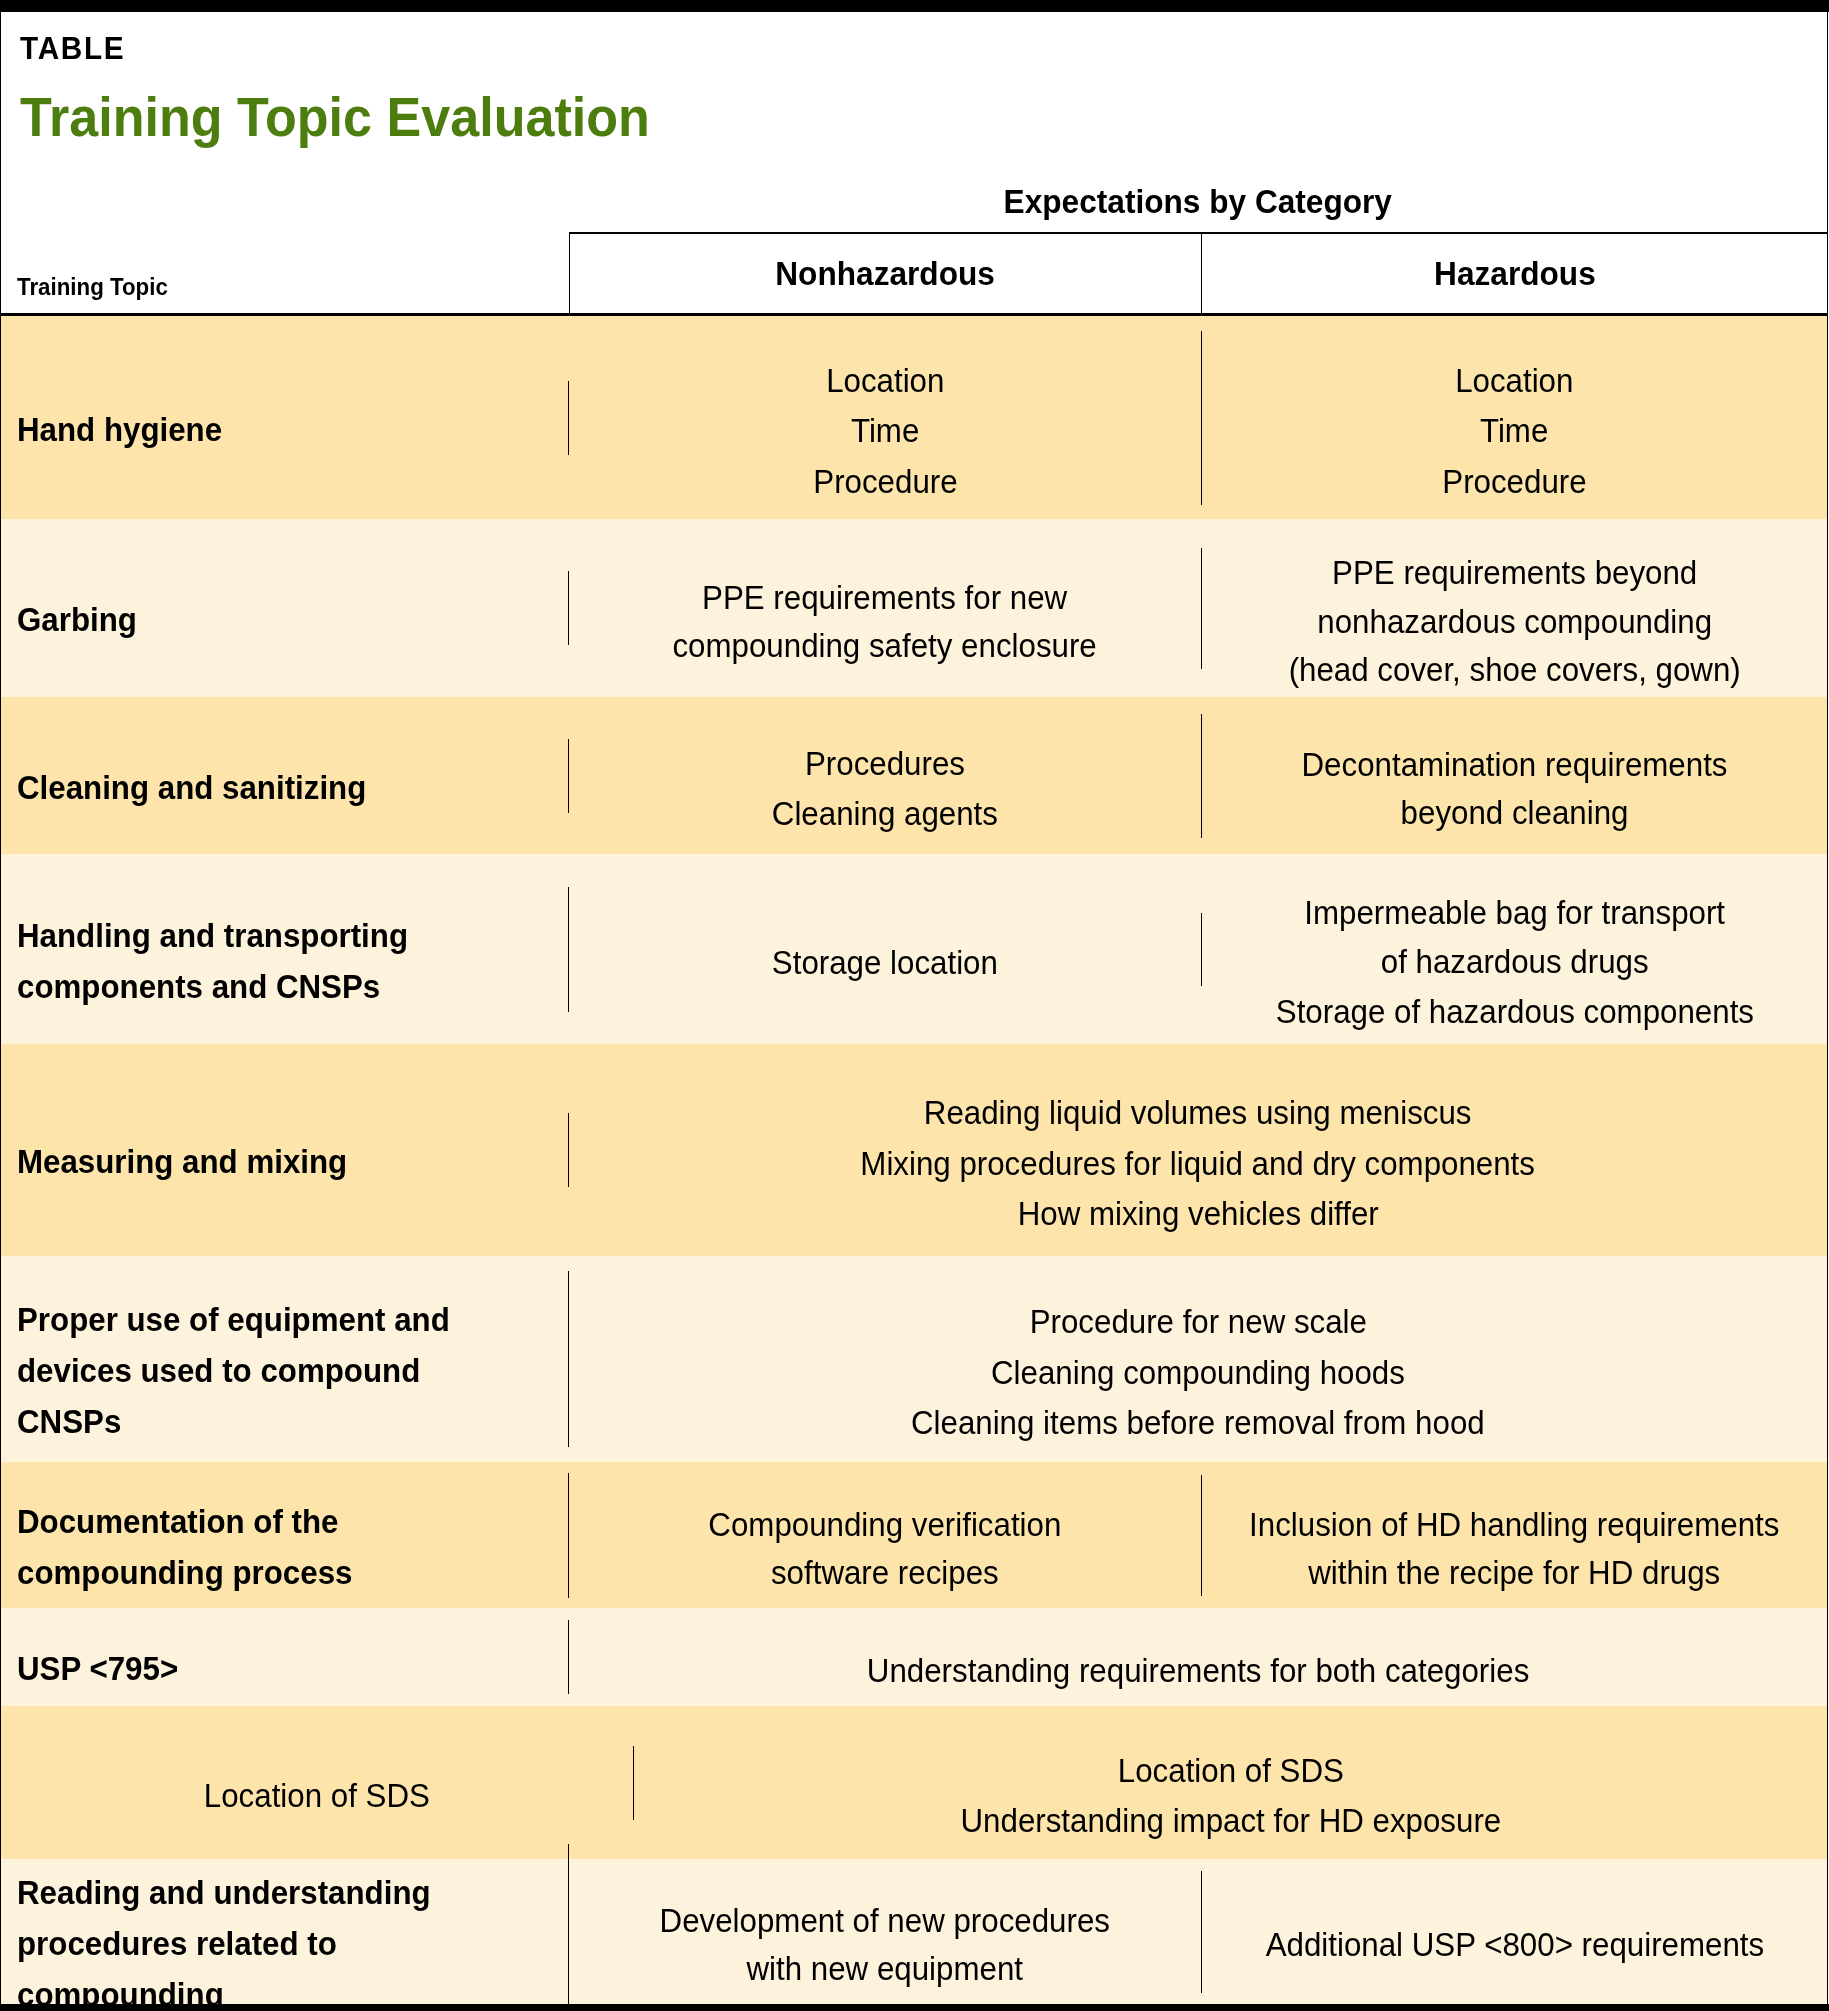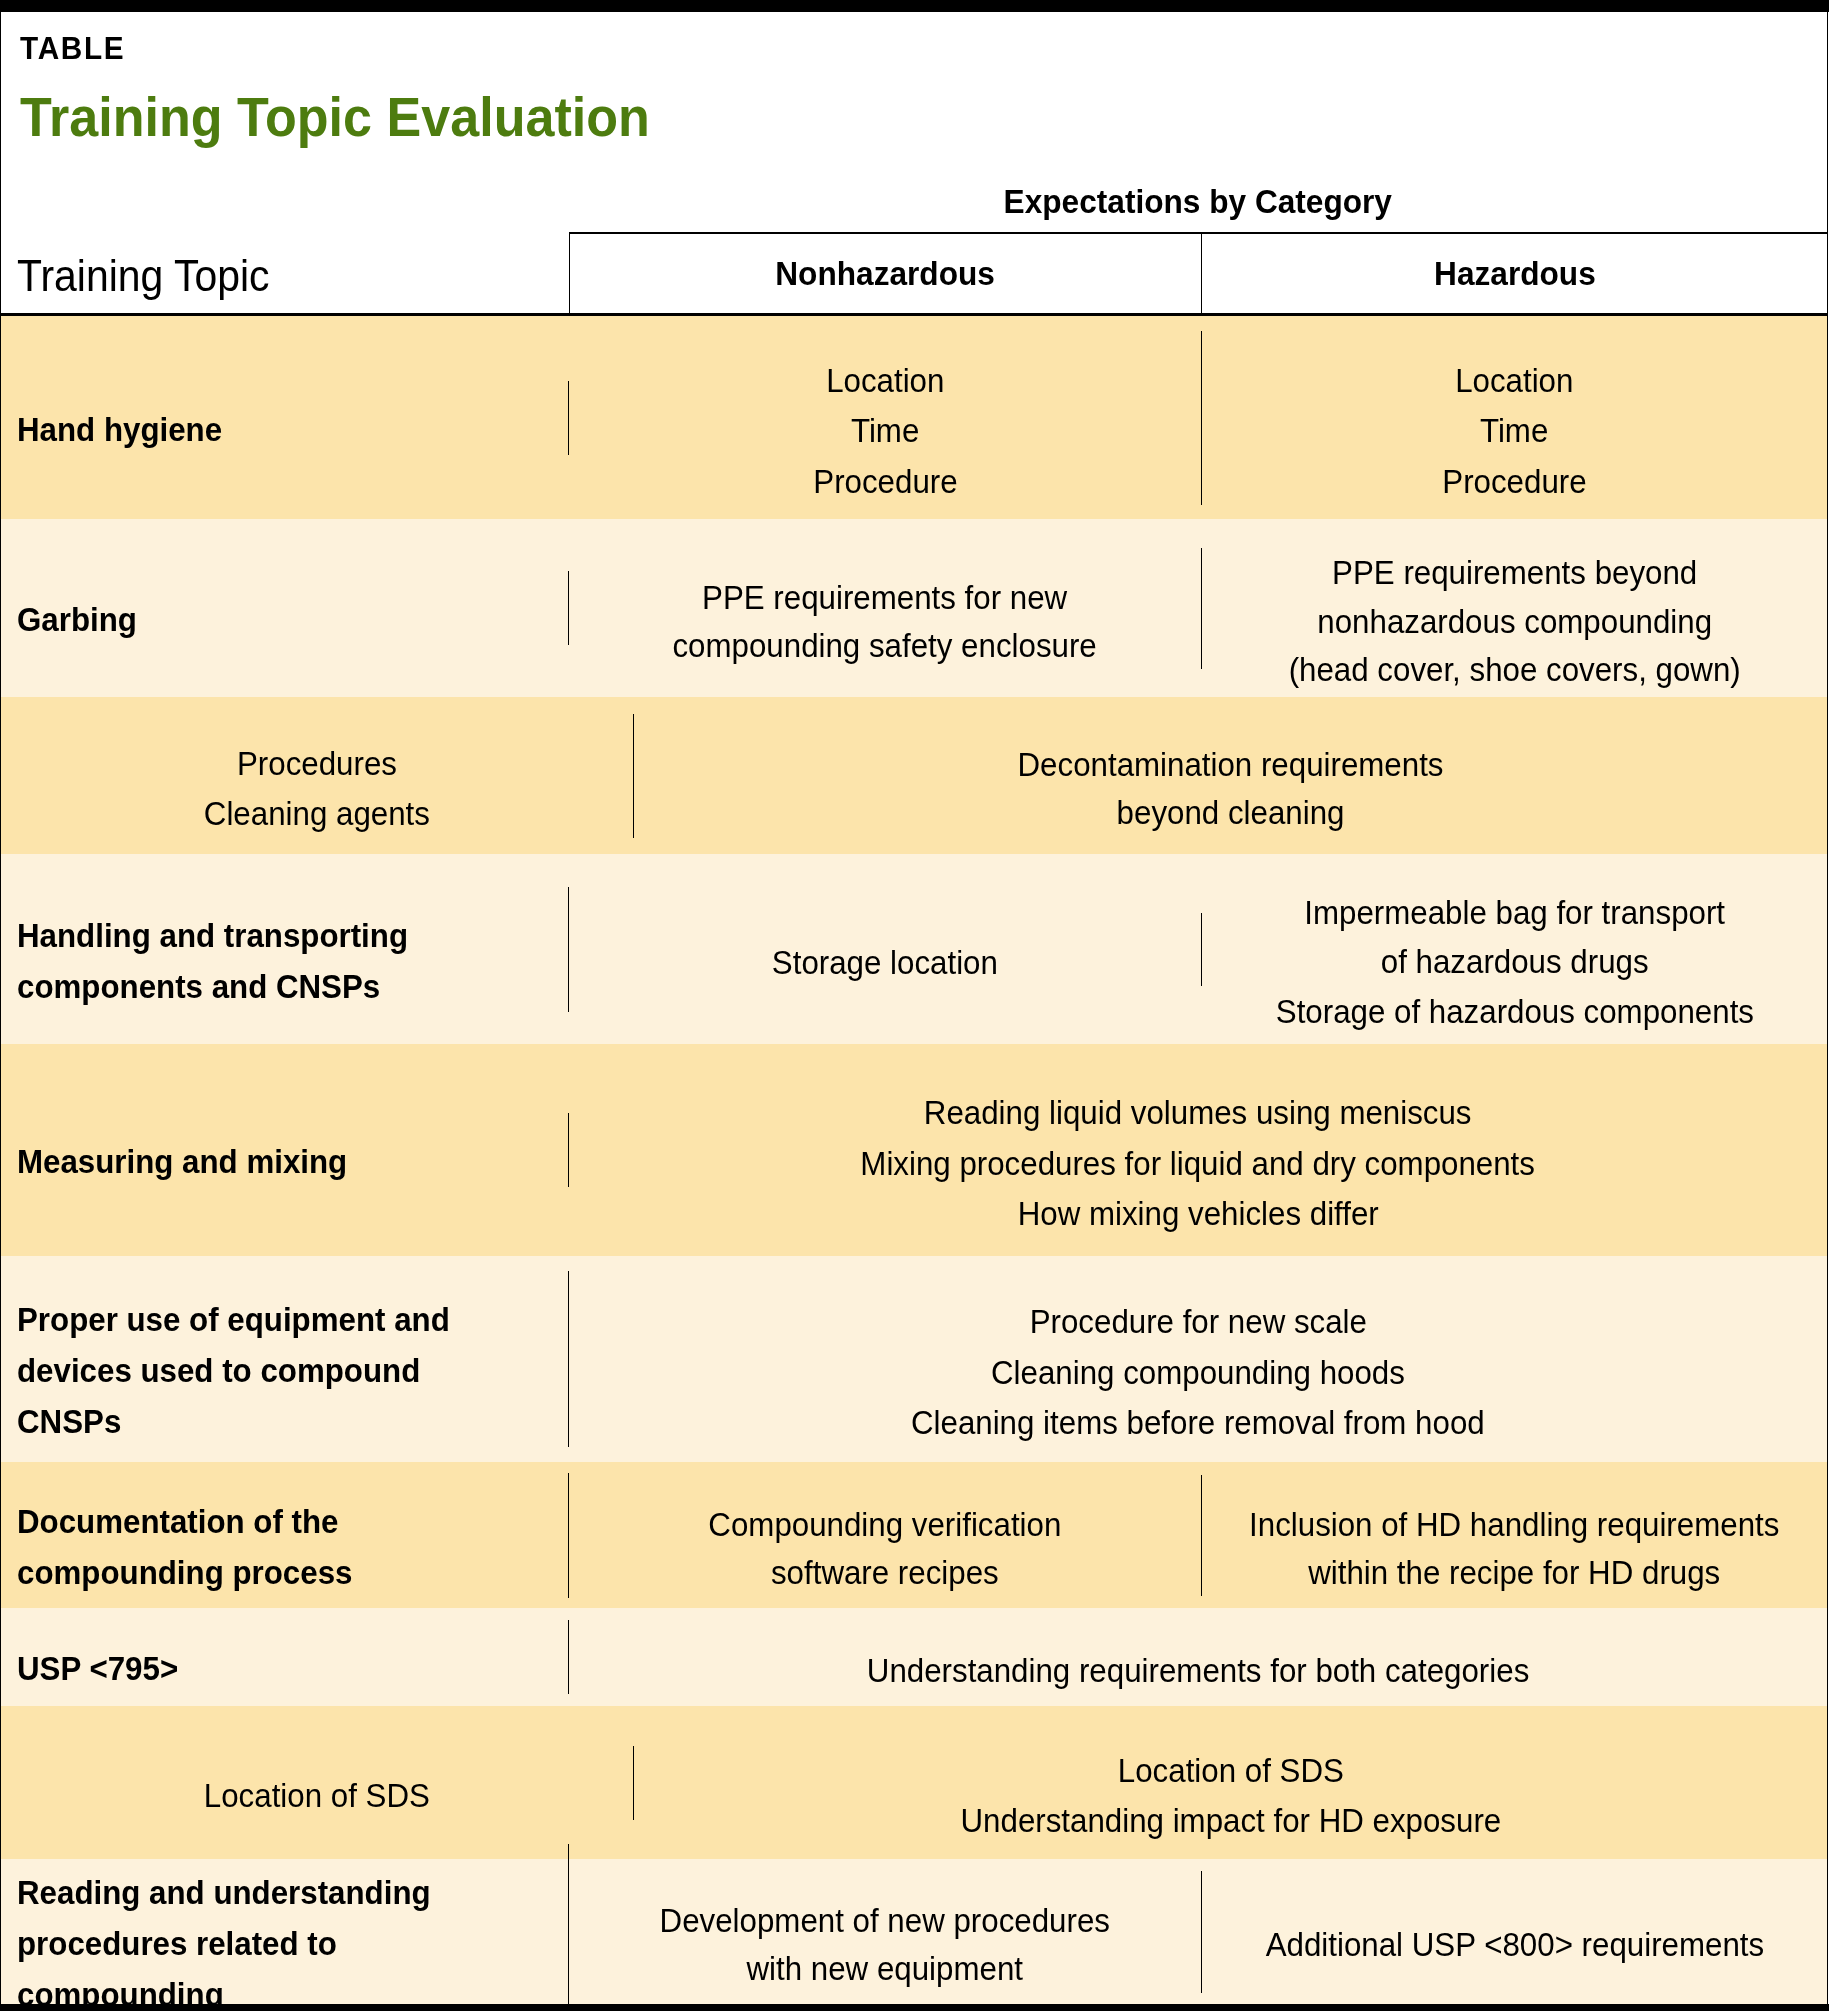--- a/index.html
+++ b/index.html
@@ -47,22 +47,22 @@
     display: flex;
     border-bottom: 3.5px solid #000;
     background: #fff;
   }
   .th-left {
     width: 568px;
     box-sizing: border-box;
     display: flex;
     align-items: flex-end;
     padding: 0 0 12.4px 16px;
-    font-weight: normal;
-    font-size: 44px;
+    font-weight: bold;
+    font-size: 24px;
   }
   .th-right {
     width: 1258px;
     display: flex;
     flex-direction: column;
   }
   .group-label {
     height: 61px;
     display: flex;
     align-items: center;
@@ -184,20 +184,23 @@
 compounding safety enclosure</div>
       </div>
       <div class="cell val last">
         <div class="p">PPE requirements beyond
 nonhazardous compounding
 (head cover, shoe covers, gown)</div>
       </div>
     </div>
 
     <div class="row dark h178">
+      <div class="cell topic">
+        <div class="p">Cleaning and sanitizing</div>
+      </div>
       <div class="cell val mid">
         <div class="p">Procedures</div>
         <div class="p">Cleaning agents</div>
       </div>
       <div class="cell val last">
         <div class="p">Decontamination requirements
 beyond cleaning</div>
       </div>
     </div>
 

